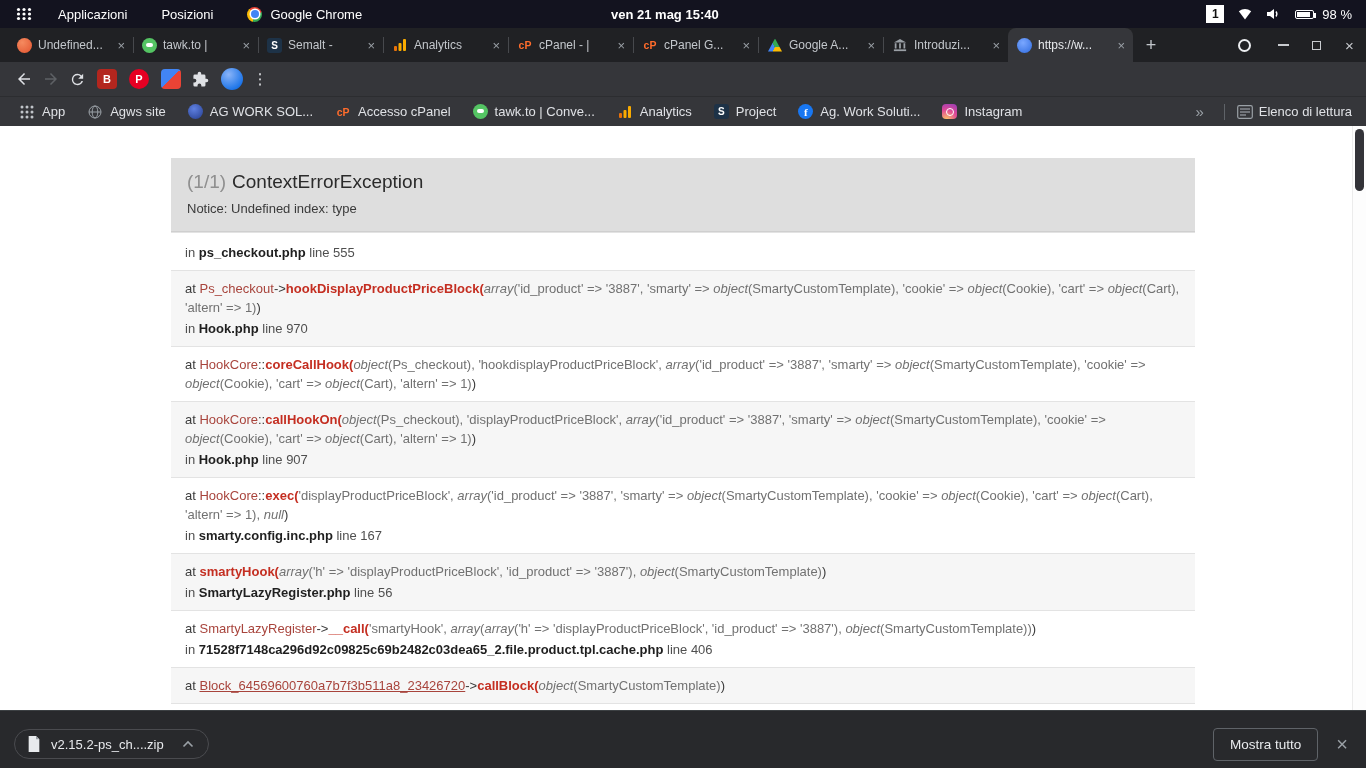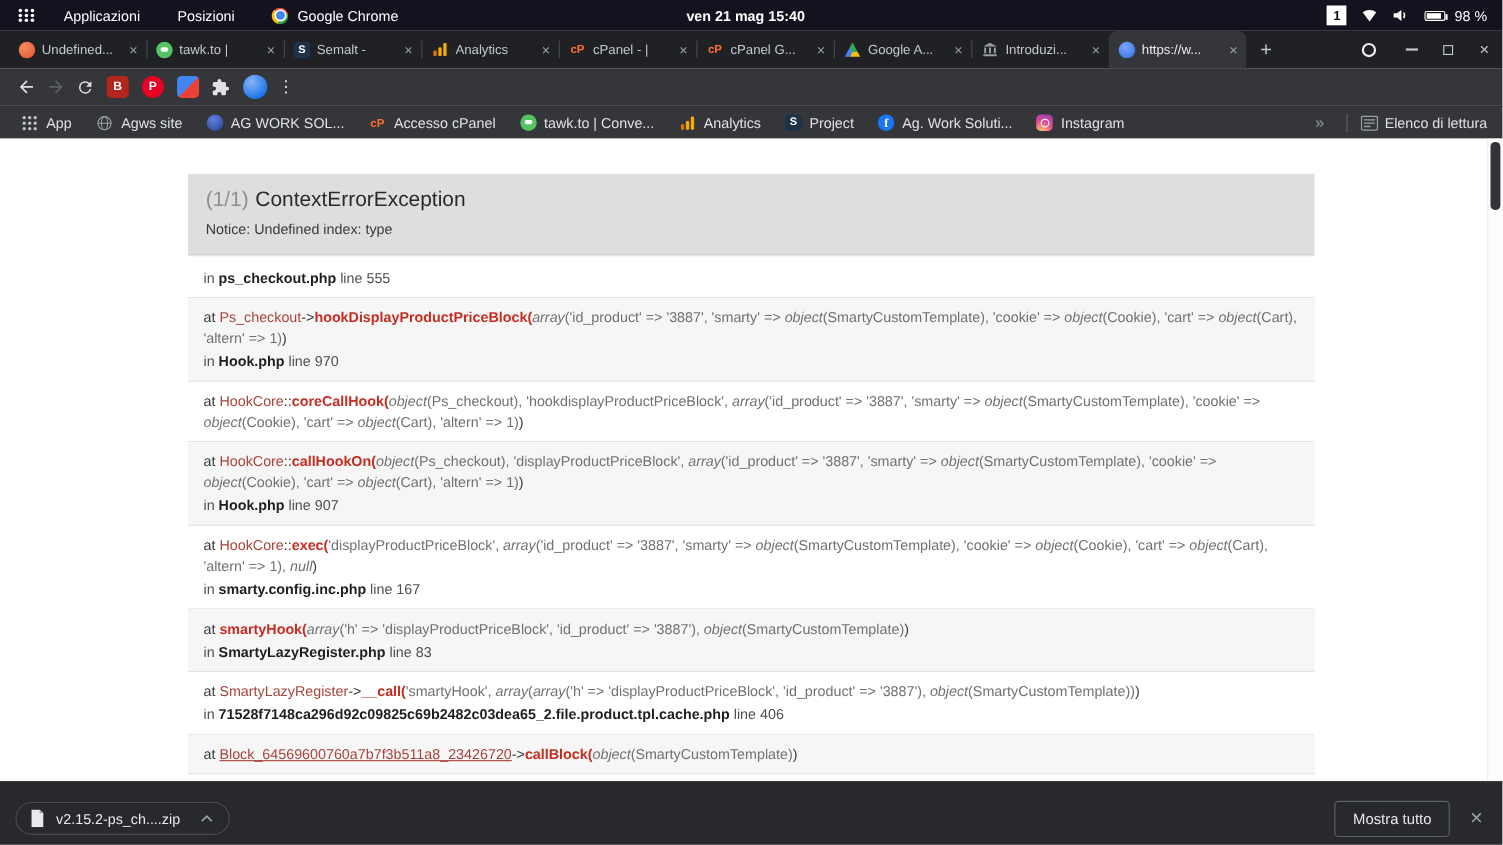--- a/index.html
+++ b/index.html
@@ -8,21 +8,21 @@
   .screen { width: 1366px; height: 768px; display: flex; flex-direction: column; position: relative; }
 
   
   .syspanel { height: 28px; background: #13131f; color: #fff; display: flex; align-items: center; font-size: 13px; position: relative; flex: none; }
   .sp-left { display: flex; align-items: center; padding-left: 16px; }
   .sp-grid { margin-right: 26px; display: flex; }
   .sp-menu { margin-right: 34px; cursor: default; }
   .chrome-logo { width: 15px; height: 15px; border-radius: 50%; position: relative; flex: none;
     background: conic-gradient(from -45deg, #ea4335 0 33%, #34a853 33% 66%, #fbbc05 66% 100%); margin-right: 8px; }
   .chrome-logo::after { content: ''; position: absolute; inset: 3.5px; border-radius: 50%; background: #4285f4; box-shadow: 0 0 0 1.5px #fff; }
-  .sp-clock { position: absolute; left: 624px; top: 0; height: 28px; display: flex; align-items: center; font-weight: bold; }
+  .sp-clock { position: absolute; left: 611px; top: 0; height: 28px; display: flex; align-items: center; font-weight: bold; }
   .sp-right { margin-left: auto; display: flex; align-items: center; gap: 14px; padding-right: 14px; }
   .wsbox { min-width: 18px; height: 18px; background: #fff; color: #111; font-size: 12px; font-weight: bold; display: flex; align-items: center; justify-content: center; padding: 0 3px; }
   .batt { width: 19px; height: 9px; border: 1px solid #fff; border-radius: 2px; position: relative; }
   .batt::before { content: ''; position: absolute; left: 1px; top: 1px; bottom: 1px; width: 13px; background: #fff; }
   .batt::after { content: ''; position: absolute; right: -3px; top: 2px; width: 2px; height: 5px; background: #fff; }
   .sp-batt-pct { margin-left: -6px; }
 
   
   .tabstrip { height: 34px; background: #202124; display: flex; align-items: stretch; padding-left: 8px; flex: none; }
   .tab { width: 125px; display: flex; align-items: center; gap: 6px; padding: 0 5px 0 9px; color: #c3c7cc; font-size: 12px; position: relative; flex: none; cursor: default; }
@@ -347,21 +347,21 @@
           <div class="trace-row alt">
             <div class="trace-call"><span class="seg-p">at </span><span class="seg-c">HookCore</span><span class="seg-p">::</span><span class="seg-m">callHookOn(</span><span class="seg-k">object</span><span class="seg-a">(Ps_checkout), 'displayProductPriceBlock', </span><span class="seg-k">array</span><span class="seg-a">('id_product' =&gt; '3887', 'smarty' =&gt; </span><span class="seg-k">object</span><span class="seg-a">(SmartyCustomTemplate), 'cookie' =&gt; </span><span class="seg-k">object</span><span class="seg-a">(Cookie), 'cart' =&gt; </span><span class="seg-k">object</span><span class="seg-a">(Cart), 'altern' =&gt; 1)</span><span class="seg-p">)</span></div>
             <div class="trace-loc"><span>in </span><strong>Hook.php</strong><span> line 907</span></div>
           </div>
           <div class="trace-row">
             <div class="trace-call"><span class="seg-p">at </span><span class="seg-c">HookCore</span><span class="seg-p">::</span><span class="seg-m">exec(</span><span class="seg-a">'displayProductPriceBlock', </span><span class="seg-k">array</span><span class="seg-a">('id_product' =&gt; '3887', 'smarty' =&gt; </span><span class="seg-k">object</span><span class="seg-a">(SmartyCustomTemplate), 'cookie' =&gt; </span><span class="seg-k">object</span><span class="seg-a">(Cookie), 'cart' =&gt; </span><span class="seg-k">object</span><span class="seg-a">(Cart), 'altern' =&gt; 1), </span><span class="seg-k">null</span><span class="seg-p">)</span></div>
             <div class="trace-loc"><span>in </span><strong>smarty.config.inc.php</strong><span> line 167</span></div>
           </div>
           <div class="trace-row alt">
             <div class="trace-call"><span class="seg-p">at </span><span class="seg-m">smartyHook(</span><span class="seg-k">array</span><span class="seg-a">('h' =&gt; 'displayProductPriceBlock', 'id_product' =&gt; '3887'), </span><span class="seg-k">object</span><span class="seg-a">(SmartyCustomTemplate)</span><span class="seg-p">)</span></div>
-            <div class="trace-loc"><span>in </span><strong>SmartyLazyRegister.php</strong><span> line 83</span></div>
+            <div class="trace-loc"><span>in </span><strong>SmartyLazyRegister.php</strong><span> line 56</span></div>
           </div>
           <div class="trace-row">
             <div class="trace-call"><span class="seg-p">at </span><span class="seg-c">SmartyLazyRegister</span><span class="seg-p">-&gt;</span><span class="seg-m">__call(</span><span class="seg-a">'smartyHook', </span><span class="seg-k">array</span><span class="seg-a">(</span><span class="seg-k">array</span><span class="seg-a">('h' =&gt; 'displayProductPriceBlock', 'id_product' =&gt; '3887'), </span><span class="seg-k">object</span><span class="seg-a">(SmartyCustomTemplate))</span><span class="seg-p">)</span></div>
             <div class="trace-loc"><span>in </span><strong>71528f7148ca296d92c09825c69b2482c03dea65_2.file.product.tpl.cache.php</strong><span> line 406</span></div>
           </div>
           <div class="trace-row alt">
             <div class="trace-call"><span class="seg-p">at </span><span class="seg-c seg-u">Block_64569600760a7b7f3b511a8_23426720</span><span class="seg-p">-&gt;</span><span class="seg-m">callBlock(</span><span class="seg-k">object</span><span class="seg-a">(SmartyCustomTemplate)</span><span class="seg-p">)</span></div>
           </div>
         </div>
     </div>

